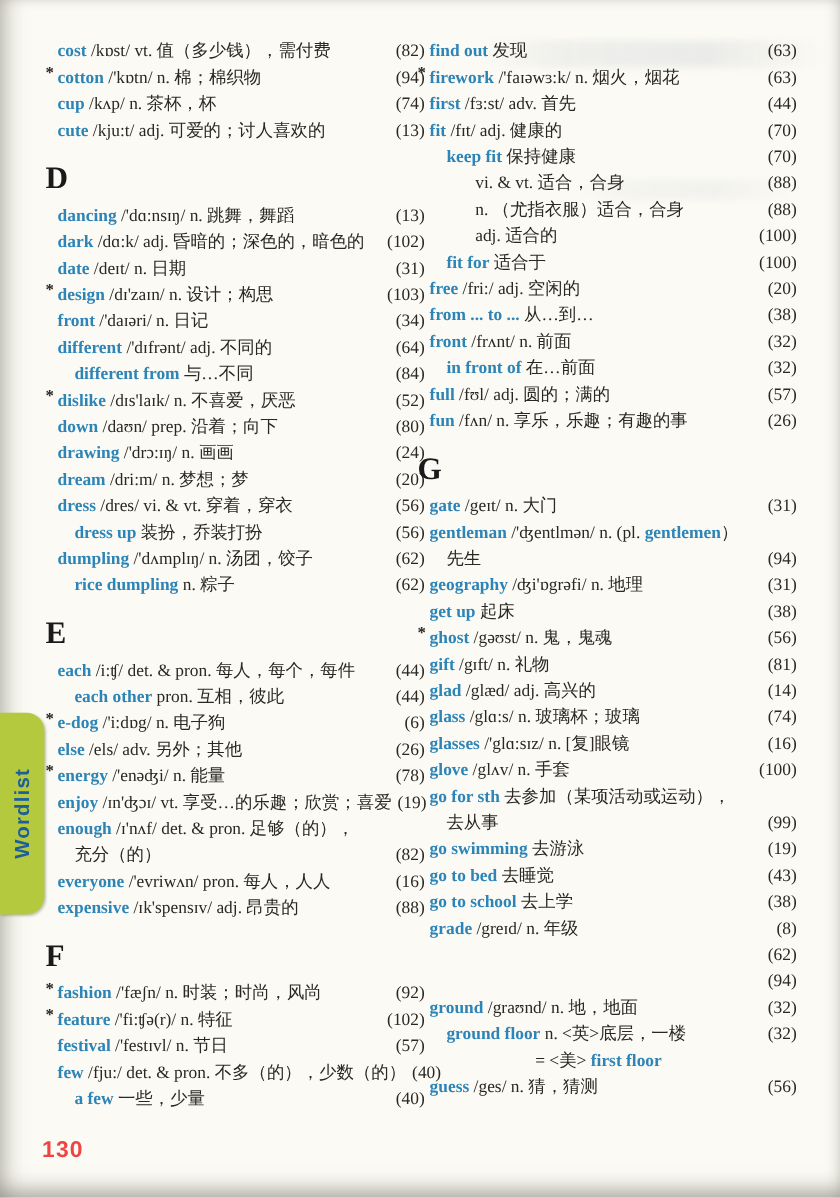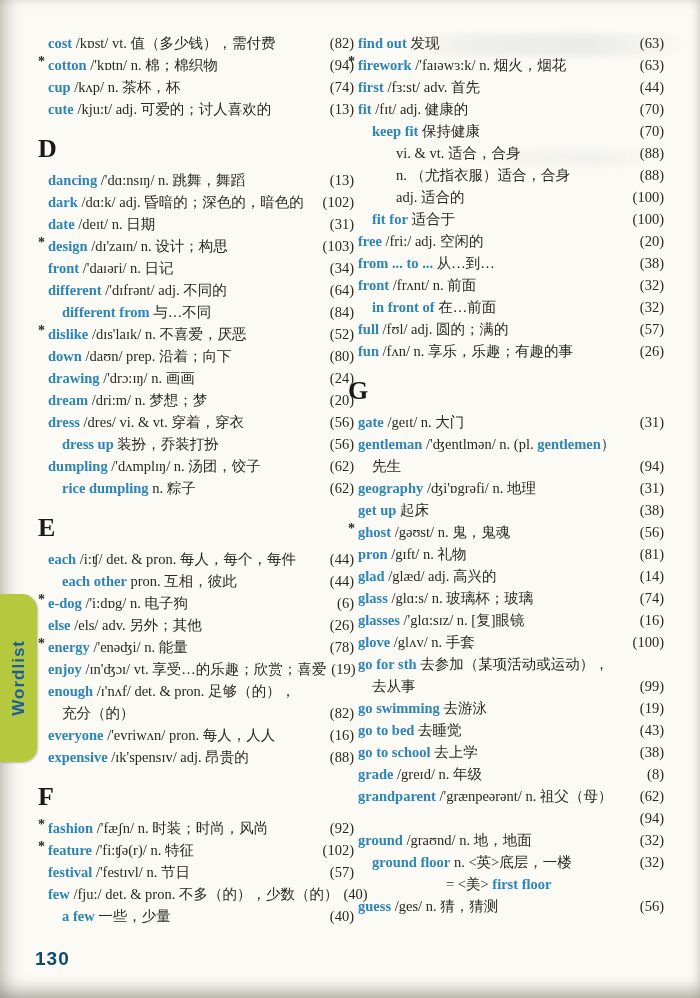--- a/index.html
+++ b/index.html
@@ -60,21 +60,21 @@
   }
   .wordlist-tab-label{
     writing-mode:vertical-rl;transform:rotate(180deg);
     font-family:"Liberation Sans","DejaVu Sans",sans-serif;
     font-weight:bold;font-size:17px;letter-spacing:1px;
     color:var(--tab-text,#1e5f9b);
   }
   .page-number{
     position:absolute;left:35px;top:948px;
     font-family:"Liberation Sans","DejaVu Sans",sans-serif;
-    font-weight:bold;font-size:19px;color:#0c4a6e;letter-spacing:1px;
+    font-weight:bold;font-size:19px;color:#ef4444;letter-spacing:1px;
   }
 </style>
 </head>
 <body>
 
 <div class="paper">
   <div class="bleed bleed-1"></div>
   <div class="bleed bleed-2"></div>
 
   <div class="col col-left">
@@ -305,21 +305,21 @@
       <div class="entry-line indent-0">
         <span class="entry-text"><span class="seg-head">get up</span><span class="seg-plain"> 起床</span></span>
         <span class="entry-page">(38)</span>
       </div>
       <div class="entry-line indent-0">
         <span class="star">*</span>
         <span class="entry-text"><span class="seg-head">ghost</span><span class="seg-plain"> /gəʊst/ </span><span class="seg-italic">n.</span><span class="seg-plain"> 鬼，鬼魂</span></span>
         <span class="entry-page">(56)</span>
       </div>
       <div class="entry-line indent-0">
-        <span class="entry-text"><span class="seg-head">pron</span><span class="seg-plain"> /gɪft/ </span><span class="seg-italic">n.</span><span class="seg-plain"> 礼物</span></span>
+        <span class="entry-text"><span class="seg-head">gift</span><span class="seg-plain"> /gɪft/ </span><span class="seg-italic">n.</span><span class="seg-plain"> 礼物</span></span>
         <span class="entry-page">(81)</span>
       </div>
       <div class="entry-line indent-0">
         <span class="entry-text"><span class="seg-head">glad</span><span class="seg-plain"> /glæd/ </span><span class="seg-italic">adj.</span><span class="seg-plain"> 高兴的</span></span>
         <span class="entry-page">(14)</span>
       </div>
       <div class="entry-line indent-0">
         <span class="entry-text"><span class="seg-head">glass</span><span class="seg-plain"> /glɑ:s/ </span><span class="seg-italic">n.</span><span class="seg-plain"> 玻璃杯；玻璃</span></span>
         <span class="entry-page">(74)</span>
       </div>
@@ -348,21 +348,20 @@
       </div>
       <div class="entry-line indent-0">
         <span class="entry-text"><span class="seg-head">go to school</span><span class="seg-plain"> 去上学</span></span>
         <span class="entry-page">(38)</span>
       </div>
       <div class="entry-line indent-0">
         <span class="entry-text"><span class="seg-head">grade</span><span class="seg-plain"> /greɪd/ </span><span class="seg-italic">n.</span><span class="seg-plain"> 年级</span></span>
         <span class="entry-page">(8)</span>
       </div>
       <div class="entry-line indent-0">
-        <span class="entry-text"><span class="seg-head">grandparent</span><span class="seg-plain"> /'grænpeərənt/ </span><span class="seg-italic">n.</span><span class="seg-plain"> 祖父（母）</span></span>
         <span class="entry-page">(62)</span>
       </div>
       <div class="entry-line indent-0">
         <span class="entry-page">(94)</span>
       </div>
       <div class="entry-line indent-0">
         <span class="entry-text"><span class="seg-head">ground</span><span class="seg-plain"> /graʊnd/ </span><span class="seg-italic">n.</span><span class="seg-plain"> 地，地面</span></span>
         <span class="entry-page">(32)</span>
       </div>
       <div class="entry-line indent-1">

